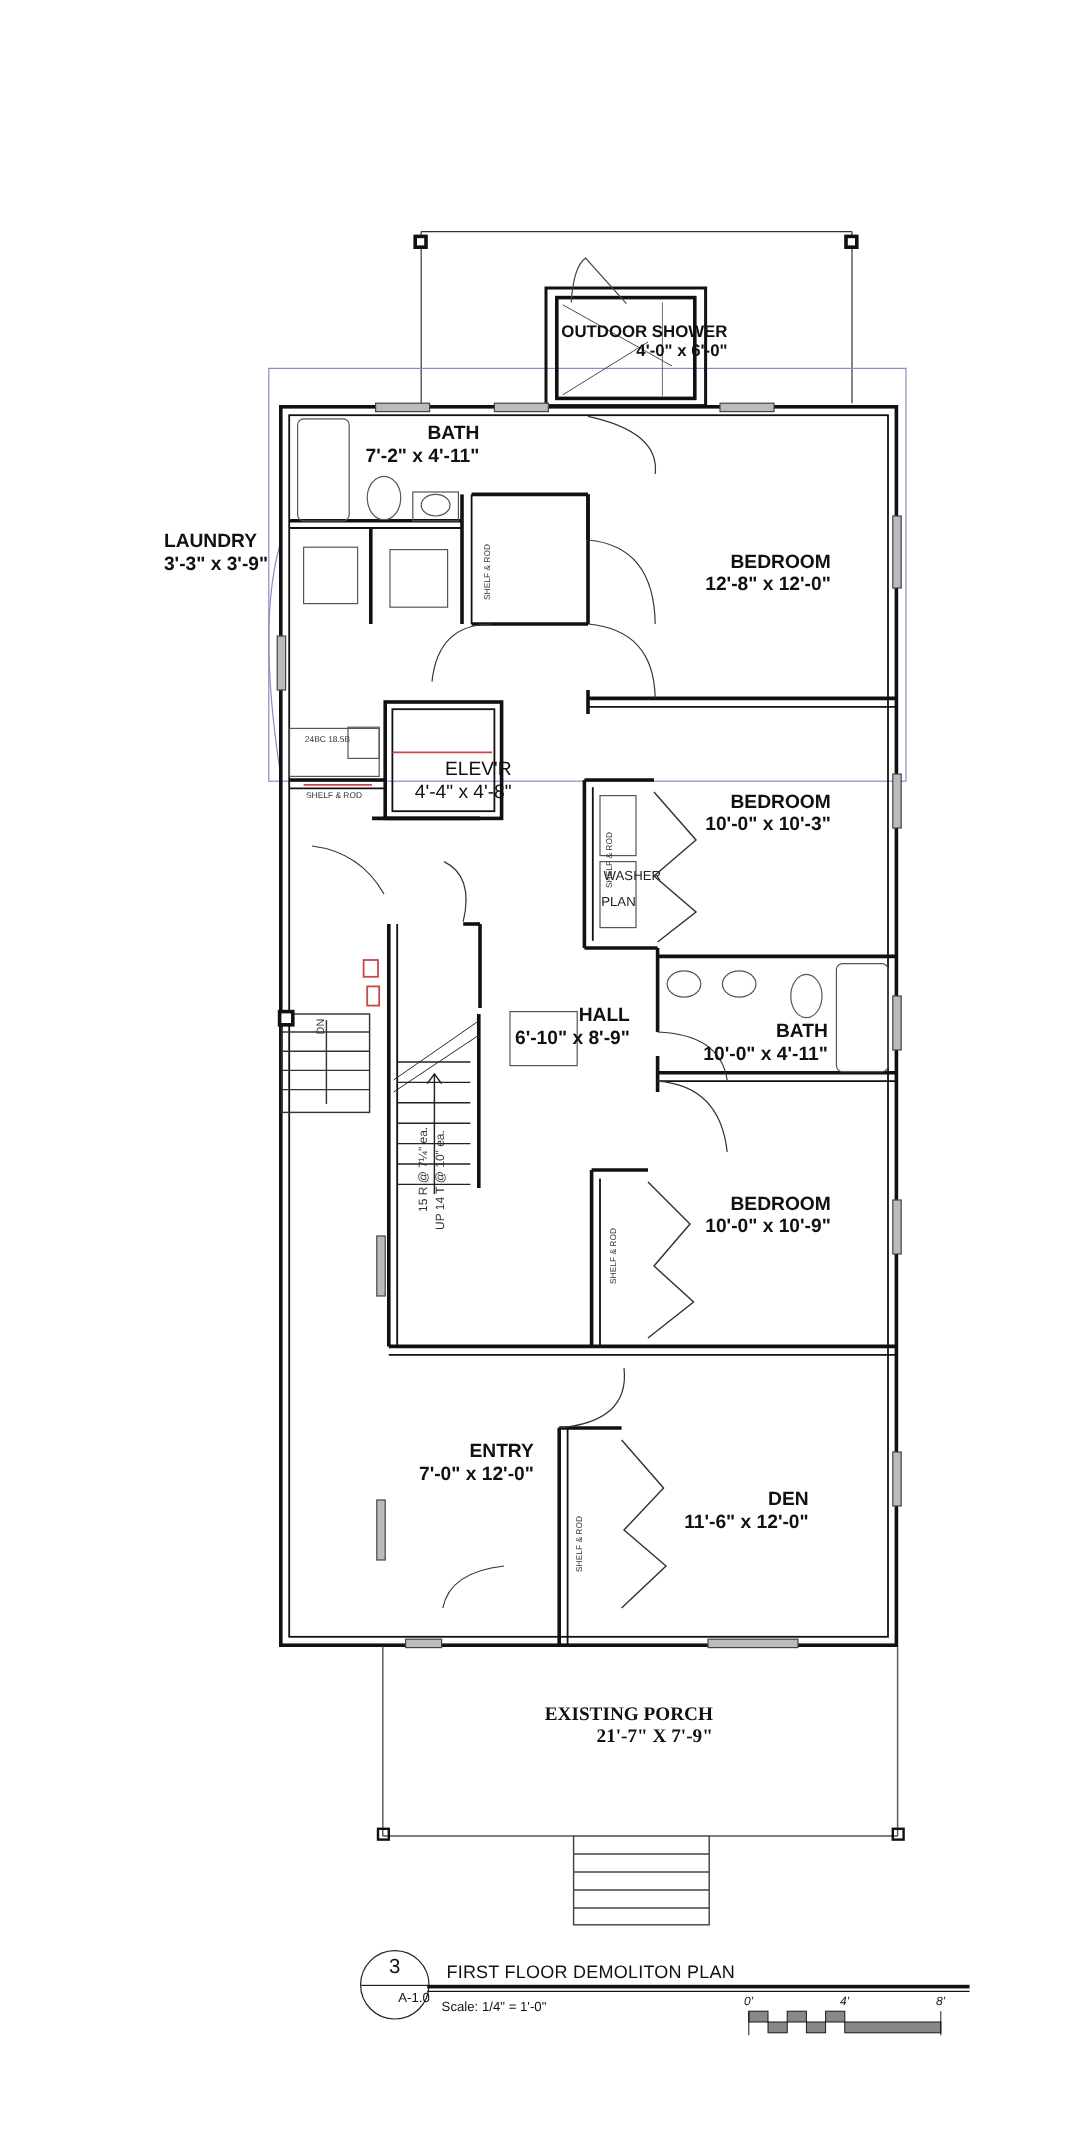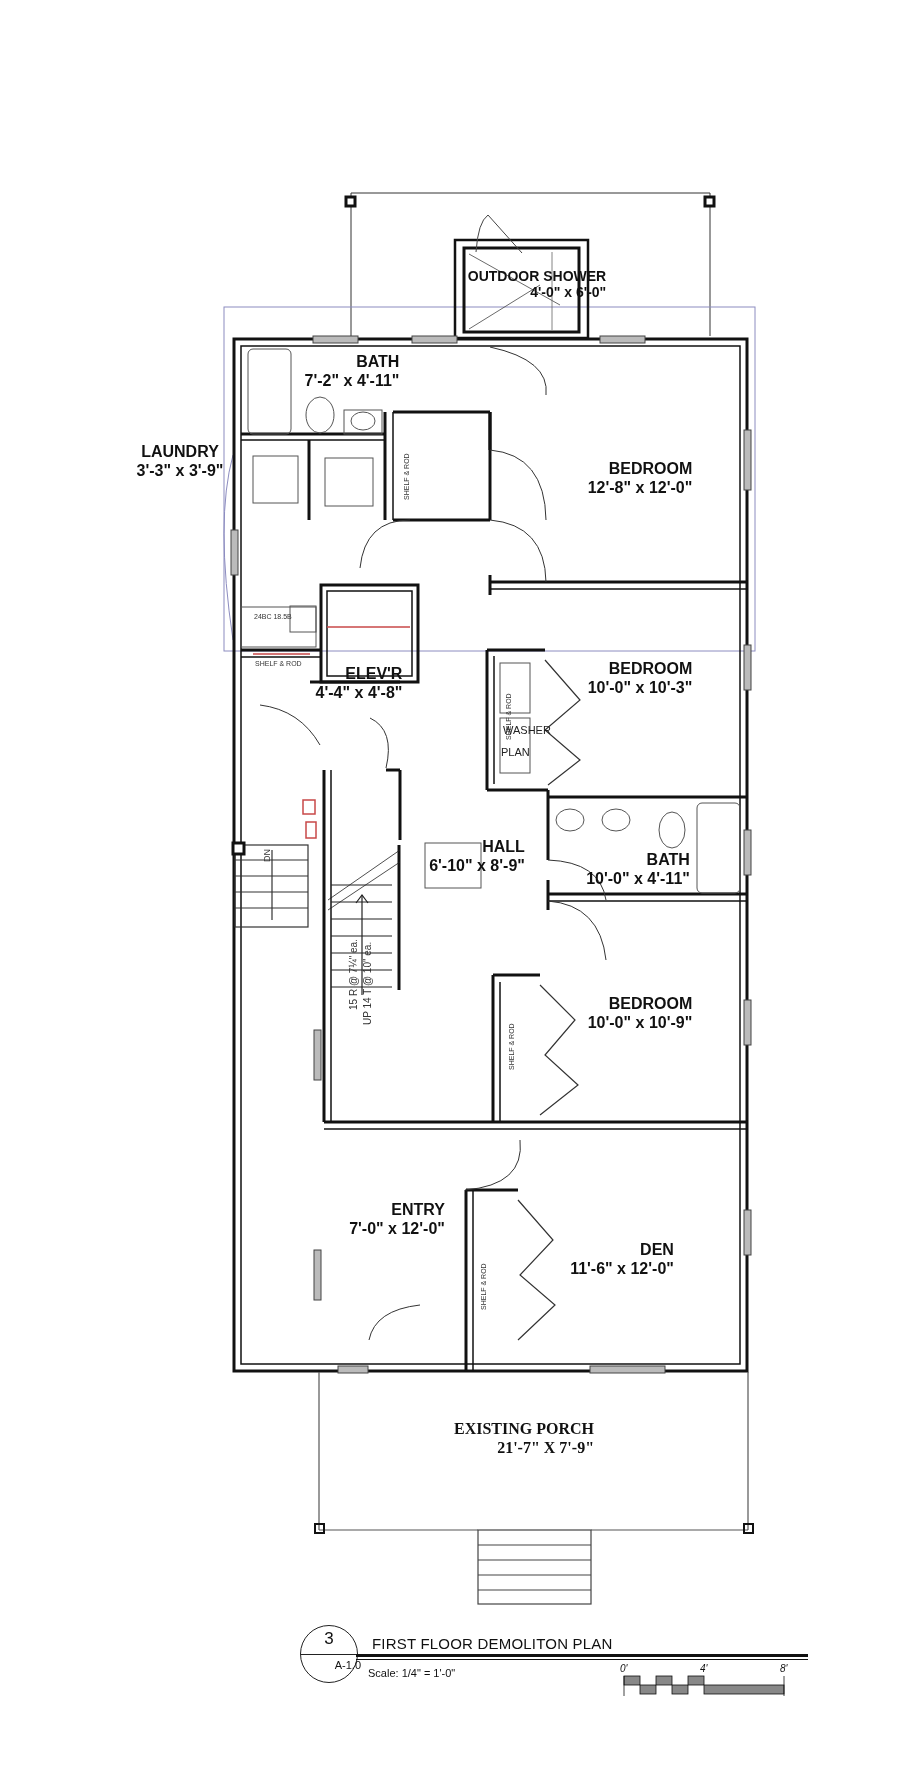--- a/index.html
+++ b/index.html
@@ -7,21 +7,21 @@
   #plan { position: absolute; left: 0; top: 0; width: 900px; height: 1774px; }
   .lbl { position: absolute; text-align: right; font-weight: bold; color: #111; font-size: 16px; line-height: 19px; white-space: nowrap; transform: translateX(-50%); }
   .lbl .name, .lbl .dim { display: block; }
   .small { position: absolute; font-size: 7px; color: #333; white-space: nowrap; }
   .vert { transform: rotate(-90deg); transform-origin: left top; }
   .washer { position: absolute; font-size: 11px; color: #222; }
   .title-block { position: absolute; left: 300px; top: 1605px; width: 520px; height: 90px; }
   .tb-circle { position: absolute; left: 0; top: 20px; width: 56px; height: 56px; border: 1.2px solid #222; border-radius: 50%; }
   .tb-circle .line { position: absolute; left: 0; right: 0; top: 28px; border-top: 1.2px solid #222; }
   .tb-num { position: absolute; left: 0; width: 56px; top: 3px; text-align: center; font-size: 17px; color: #111; }
-  .tb-sheet { position: absolute; left: 4px; width: 56px; top: 33px; text-align: right; font-size: 11px; color: #111; }
+  .tb-sheet { position: absolute; left: 16px; width: 56px; top: 33px; text-align: center; font-size: 11px; color: #111; }
   .tb-title { position: absolute; left: 72px; top: 30px; font-size: 15px; color: #111; letter-spacing: 0.2px; }
   .tb-rule { position: absolute; left: 56px; top: 49px; width: 452px; border-top: 3px solid #111; }
   .tb-rule2 { position: absolute; left: 56px; top: 54px; width: 452px; border-top: 1px solid #111; }
   .tb-scale { position: absolute; left: 68px; top: 62px; font-size: 11px; color: #111; }
   .sb-tick { position: absolute; top: 58px; font-size: 10px; font-style: italic; color: #111; }
 </style>
 </head>
 <body>
 
 <svg id="plan" viewBox="0 0 900 1774" xmlns="http://www.w3.org/2000/svg">
@@ -221,29 +221,29 @@
 </svg>
 
 <div class="lbl" style="left:537px; top:268px; font-size:14px; line-height:16px;">
   <span class="name">OUTDOOR SHOWER</span>
   <span class="dim">4'-0" x 6'-0"</span>
 </div>
 <div class="lbl" style="left:352px; top:352px;">
   <span class="name">BATH</span>
   <span class="dim">7'-2" x 4'-11"</span>
 </div>
-<div class="lbl" style="left:180px; top:442px; text-align:center;">
+<div class="lbl" style="left:180px; top:442px; text-align:left;">
   <span class="name">LAUNDRY</span>
   <span class="dim">3'-3" x 3'-9"</span>
 </div>
 <div class="lbl" style="left:640px; top:459px;">
   <span class="name">BEDROOM</span>
   <span class="dim">12'-8" x 12'-0"</span>
 </div>
-<div class="lbl" style="left:359px; top:632px; font-weight:bold;margin-top:32px;">
+<div class="lbl" style="left:386px; top:632px; font-weight:normal;">
   <span class="name">ELEV'R</span>
   <span class="dim">4'-4" x 4'-8"</span>
 </div>
 <div class="lbl" style="left:640px; top:659px;">
   <span class="name">BEDROOM</span>
   <span class="dim">10'-0" x 10'-3"</span>
 </div>
 <div class="lbl" style="left:477px; top:837px;">
   <span class="name">HALL</span>
   <span class="dim">6'-10" x 8'-9"</span>

